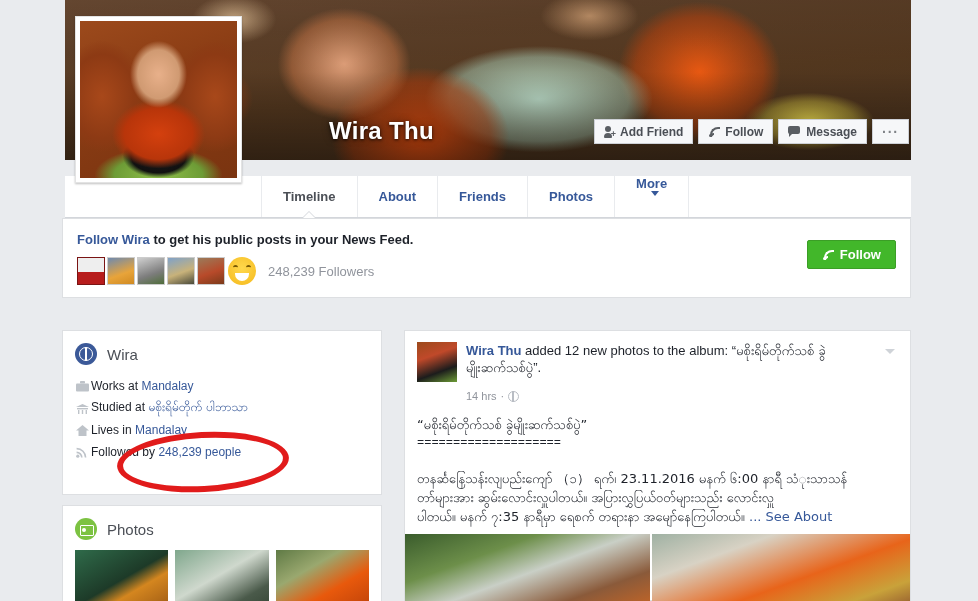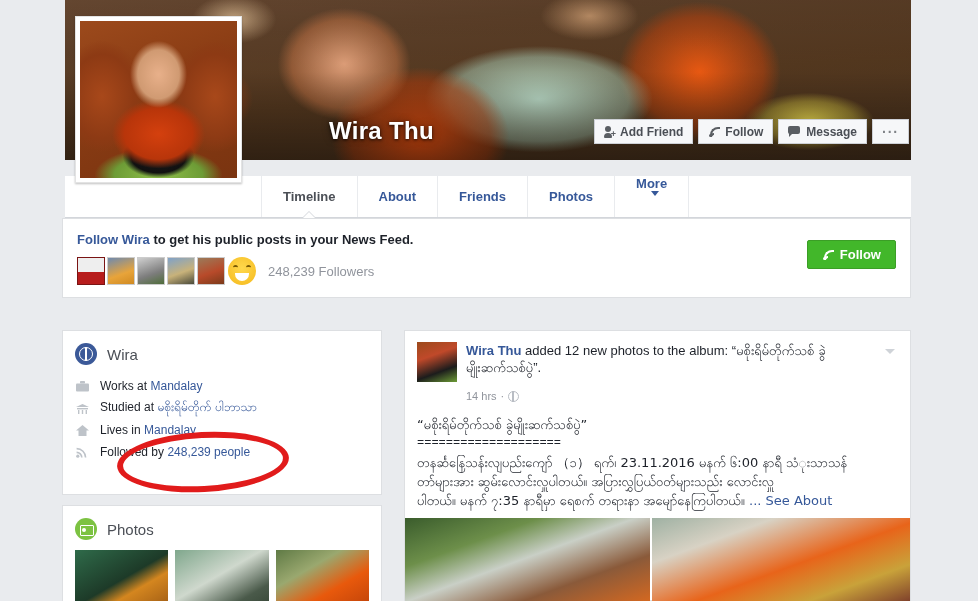--- a/index.html
+++ b/index.html
@@ -145,21 +145,21 @@
   .card-title { font-size: 15px; color: #4b4f56; font-weight: normal; }
   .badge-round { width: 22px; height: 22px; border-radius: 50%; flex: none; position: relative; }
   .badge-globe { background: #3b5998; }
   .badge-globe::before { content:"";position:absolute;inset:4px;border:1.5px solid #fff;border-radius:50%; }
   .badge-globe::after { content:"";position:absolute;left:10px;top:4px;width:1.5px;height:14px;background:#fff; }
   .badge-photos { background: #7cc242; }
   .badge-photos::before { content:"";position:absolute;left:5px;top:7px;width:12px;height:9px;border:1.5px solid #fff;border-radius:1px; }
   .badge-photos::after { content:"";position:absolute;left:7px;top:10px;width:4px;height:4px;border-radius:50%;background:#fff; }
 
   .intro-list { padding: 0 12px; }
-  .intro-row { display: flex; align-items: center; gap: 11px; height: 22px; font-size: 12px; color: #1d2129; }
+  .intro-row { display: flex; align-items: center; gap: 2px; height: 22px; font-size: 12px; color: #1d2129; }
   .intro-row a { color: #365899; text-decoration: none; }
   .gicon { width: 14px; flex: none; color:#bec3c9; display:flex; justify-content:center; }
 
   .photos-card { position: absolute; left: 62px; top: 505px; width: 320px; height: 120px; }
   .ph-grid { display: flex; gap: 7px; padding: 0 12px; }
   .ph { width: 98px; height: 72px; }
   .p1 { background: linear-gradient(150deg,#2f6b4a 0%, #1d3a28 45%, #d4861f 60%, #8a4b10 100%); }
   .p2 { background: linear-gradient(150deg,#7fa78c 0%, #cfd8cd 40%, #4a5a4a 70%, #2b3b2b 100%); }
   .p3 { background: linear-gradient(150deg,#5f7a45 0%, #9aa86f 30%, #e8590c 58%, #b03a08 100%); }
 
@@ -346,21 +346,21 @@
           <span>·</span>
           <span class="globe-sm"></span>
         </div>
       </div>
       <div class="post-menu"></div>
     </div>
 
     <div class="post-body">
       <div class="bur">“မစိုးရိမ်တိုက်သစ် ခွဲမျိုးဆက်သစ်ပွဲ”</div>
       <div class="eqline">====================</div>
-      <div class="bur" style="margin-top:0">တနင်္ဆနြေသန်းလျပည်းကျော် （၁） ရက်၊ 23.11.2016 မနက် ၆:00 နာရီ သံုးသာသန်</div>
+      <div class="bur" style="margin-top:16px">တနင်္ဆနြေသန်းလျပည်းကျော် （၁） ရက်၊ 23.11.2016 မနက် ၆:00 နာရီ သံုးသာသန်</div>
       <div class="bur">တာ်များအား ဆွမ်းလောင်းလှူပါတယ်။ အပြားလွှပြယ်ဝတ်များသည်း လောင်းလှူ</div>
       <div class="bur"><span>ပါတယ်။ မနက် ၇:35 နာရီမှာ ရေစက် တရားနာ အမျော်နေကြပါတယ်။</span> <a href="#" class="seemore">... See About</a></div>
     </div>
 
     <div class="post-photos">
       <div class="pp pp1"></div>
       <div class="pp pp2"></div>
     </div>
   </div>
 

